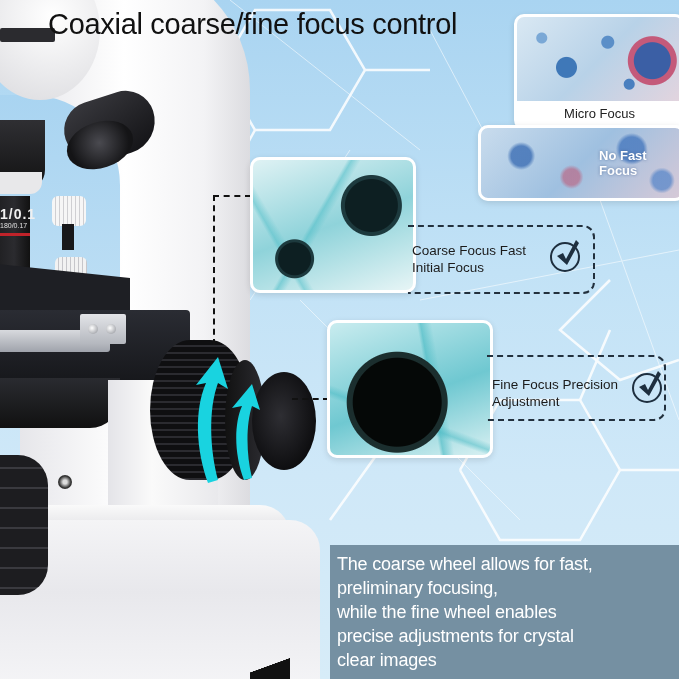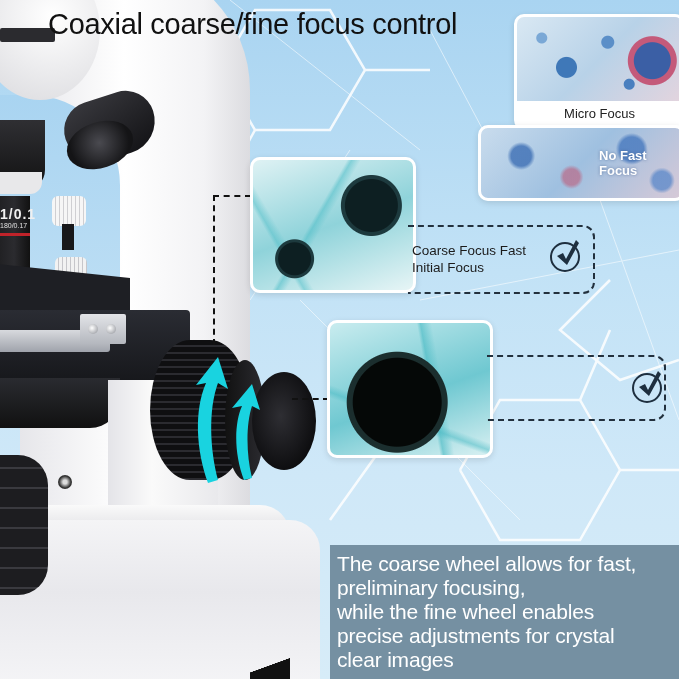--- a/index.html
+++ b/index.html
@@ -91,21 +91,21 @@
 
     
     .dash-v { position: absolute; width: 0; border-left: 2px dashed #111; }
     .dash-h { position: absolute; height: 0; border-top: 2px dashed #111; }
 
     
     .arrow { position: absolute; }
 
     
     .desc-panel { left: 330px; top: 545px; width: 349px; height: 134px; background: rgba(110,137,155,0.93); }
-    .desc-text { left: 337px; top: 552px; width: 342px; color: #ffffff; font-size: 21px; line-height: 24px; white-space: pre-line; letter-spacing: -0.2px; }
+    .desc-text { left: 337px; top: 552px; width: 342px; color: #ffffff; font-size: 18px; line-height: 24px; white-space: pre-line; letter-spacing: -0.2px; }
   </style>
 </head>
 <body>
 
 <div class="canvas">
 
   <svg class="hex-layer" width="679" height="679" viewBox="0 0 679 679">
     <g fill="none" stroke="#ffffff" stroke-width="2.5" opacity="0.85">
       <polyline points="220,70 255,10 330,10 365,70 330,130 255,130 220,70"></polyline>
       <polyline points="255,130 230,175"></polyline>
@@ -188,20 +188,22 @@
   <div class="callout callout-coarse">
     <div class="callout-text" style="left:4px;top:15px;">Coarse Focus Fast
 Initial Focus</div>
     <div class="check" style="left:142px;top:15px;">
       <svg width="26" height="30" viewBox="0 0 26 30">
           <path d="M2 18 L8 15 L11 21 L21 2 L24 5 L12 27 Z" fill="#1e2f3f"></path>
         </svg>
     </div>
   </div>
   <div class="callout callout-fine">
+    <div class="callout-text" style="left:5px;top:19px;">Fine Focus Precision
+Adjustment</div>
     <div class="check" style="left:145px;top:16px;">
       <svg width="26" height="30" viewBox="0 0 26 30">
           <path d="M2 18 L8 15 L11 21 L21 2 L24 5 L12 27 Z" fill="#1e2f3f"></path>
         </svg>
     </div>
   </div>
 
   <div class="abs desc-panel"></div>
   <div class="abs desc-text">The coarse wheel allows for fast,
 preliminary focusing,

